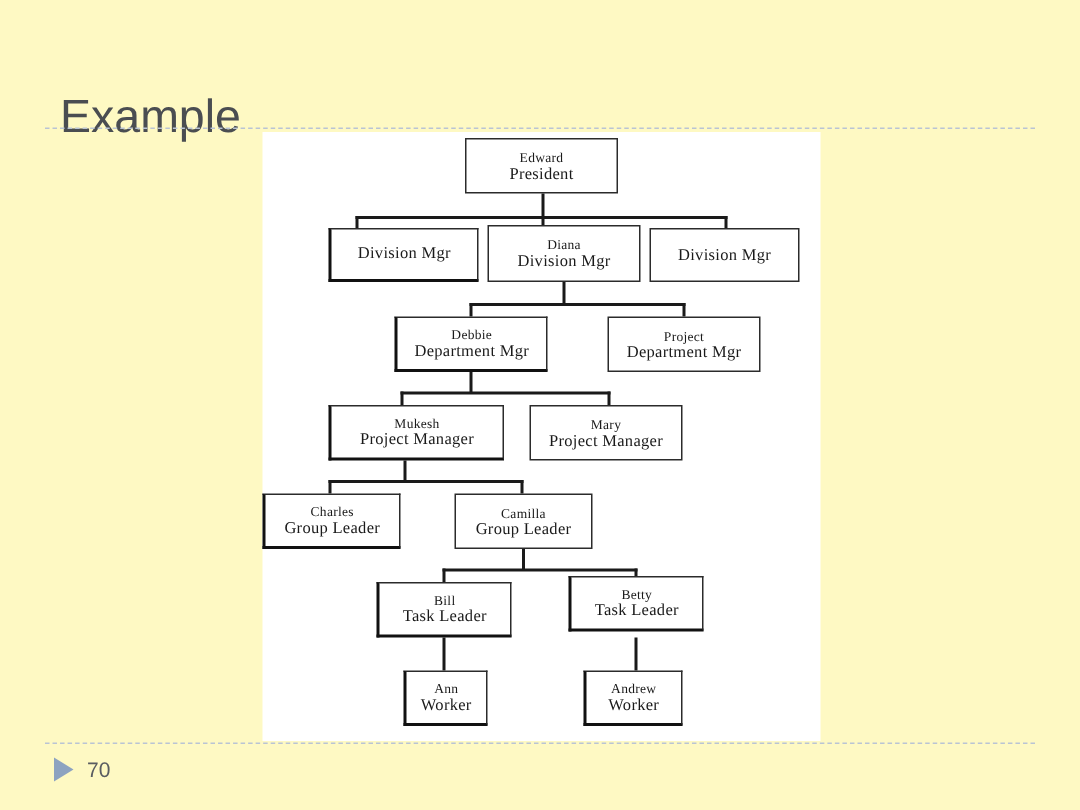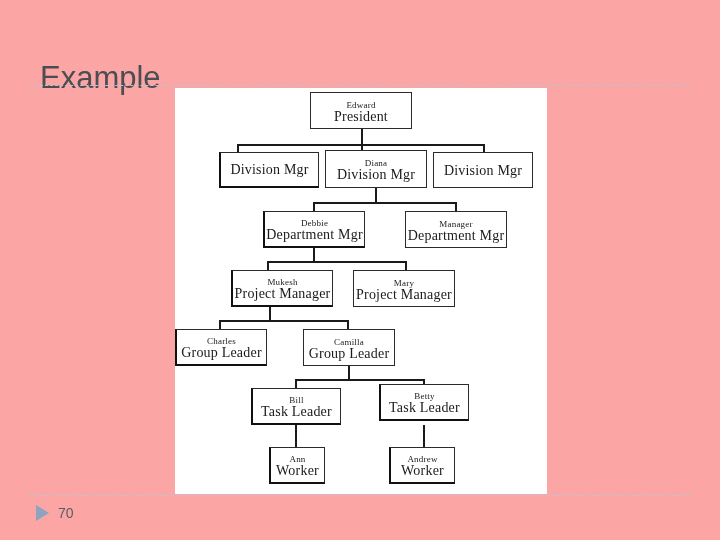--- a/index.html
+++ b/index.html
@@ -13,21 +13,21 @@
     font-family: "Liberation Sans", sans-serif;
     overflow: hidden;
     position: relative;
   }
 
   #slide {
     position: absolute;
     left: 0; top: 0;
     width: 720px;
     height: 540px;
-    background: #fca5a5;
+    background: #fef9c3;
   }
 
   
   #slide-title {
     position: absolute;
     left: 40px;
     top: 38px;
     font-size: 31px;
     line-height: 38px;
     color: #4a4d51;
@@ -96,21 +96,21 @@
     font-family: Liberation Serif, serif;
     color: #1a1a1a;
     text-align: center;
     line-height: 11px;
   }
   .node .nm {
     font-size: 9px;
     letter-spacing: 0.2px;
   }
   .node .rl {
-    font-size: 14px;
+    font-size: 11px;
     letter-spacing: 0.2px;
   }
   
   .node.shadowed {
     border-left: 2px solid #111111;
     border-bottom: 2px solid #111111;
   }
 
   .conn {
     position: absolute;
@@ -162,30 +162,30 @@
     <div class="conn h" style="left:138px; top:114px; width:144px; height:2px;"></div>
     <div class="conn v" style="left:138px; top:114px; width:2px; height:10px;"></div>
     <div class="conn v" style="left:280px; top:114px; width:2px; height:10px;"></div>
 
     <div class="node shadowed" style="left:88px; top:123px; width:102px; height:37px;">
       <span class="nm">Debbie</span>
       <span class="rl">Department Mgr</span>
     </div>
 
     <div class="node" style="left:230px; top:123px; width:102px; height:37px;">
-      <span class="nm">Manager</span>
+      <span class="nm">Project</span>
       <span class="rl">Department Mgr</span>
     </div>
 
     <div class="conn v" style="left:138px; top:160px; width:2px; height:14px;"></div>
     <div class="conn h" style="left:92px;  top:173px; width:140px; height:2px;"></div>
     <div class="conn v" style="left:92px;  top:173px; width:2px; height:10px;"></div>
     <div class="conn v" style="left:230px; top:173px; width:2px; height:10px;"></div>
 
-    <div class="node shadowed" style="left:44px; top:182px; width:102px; height:37px;margin-left:12px;">
+    <div class="node shadowed" style="left:44px; top:182px; width:117px; height:37px;">
       <span class="nm">Mukesh</span>
       <span class="rl">Project Manager</span>
     </div>
 
     <div class="node" style="left:178px; top:182px; width:102px; height:37px;">
       <span class="nm">Mary</span>
       <span class="rl">Project Manager</span>
     </div>
 
     <div class="conn v" style="left:94px; top:219px; width:2px; height:14px;"></div>

